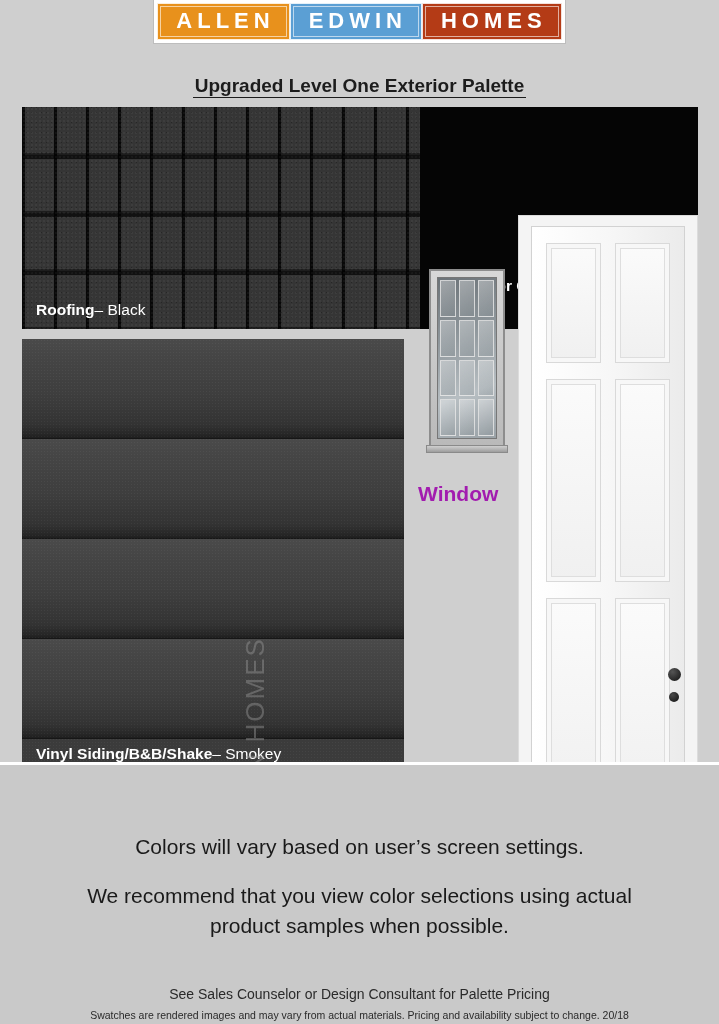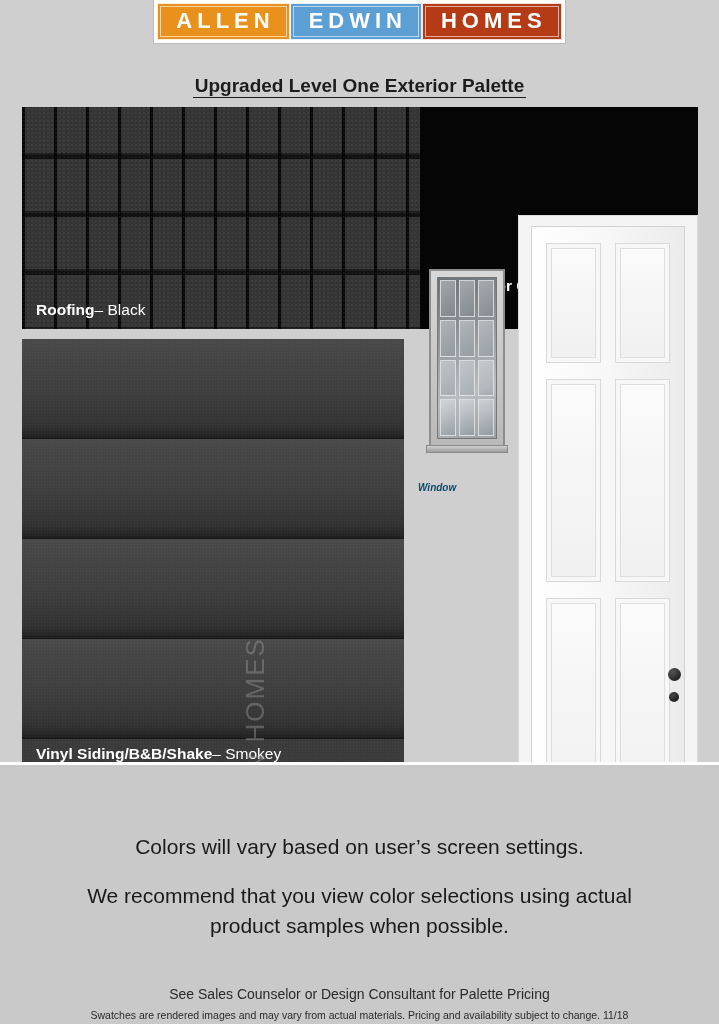--- a/index.html
+++ b/index.html
@@ -193,24 +193,23 @@
     position: absolute;
     left: -3px; right: -3px; bottom: -4px;
     height: 8px;
     background: linear-gradient(180deg,#cfcfcf,#9d9d9d);
     border: 1px solid #8a8a8a;
   }
   .window-label {
     position: absolute;
     left: 418px;
     top: 375px;
-    color: #0c4a6e;
-    font-size: 10px;
+    color: #a21caf;
+    font-size: 21px;
     font-weight: 700;
-    font-style: italic;
   }
 
   
   #door-img {
     position: absolute;
     left: 518px;
     top: 108px;
     width: 180px;
     height: 620px;
     background: #f4f4f4;
@@ -386,14 +385,14 @@
     </div>
   </div>
 </div>
 
 <div class="watermark">ALLEN EDWIN HOMES</div>
 
 <div class="footer">
   <div class="footer-line1">Colors will vary based on user’s screen settings.</div>
   <div class="footer-line2">We recommend that you view color selections using actual product samples when possible.</div>
   <div class="fine1">See Sales Counselor or Design Consultant for Palette Pricing</div>
-  <div class="fine2">Swatches are rendered images and  may vary from actual materials. Pricing and availability subject to change. 11/18</div>
+  <div class="fine2">Swatches are rendered images and  may vary from actual materials. Pricing and availability subject to change. 20/18</div>
 </div>
 
 </body></html>

